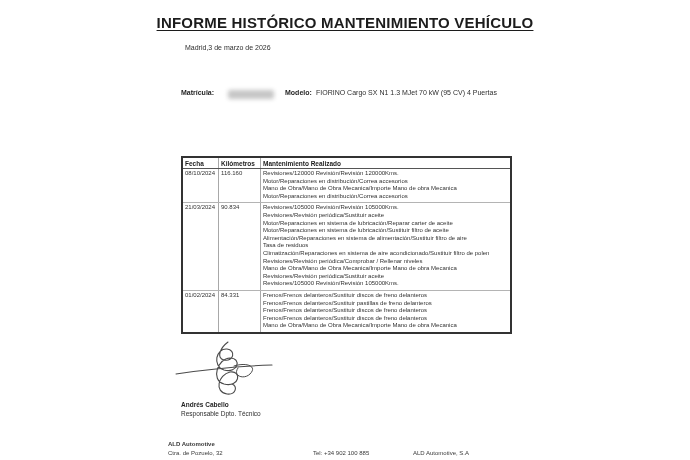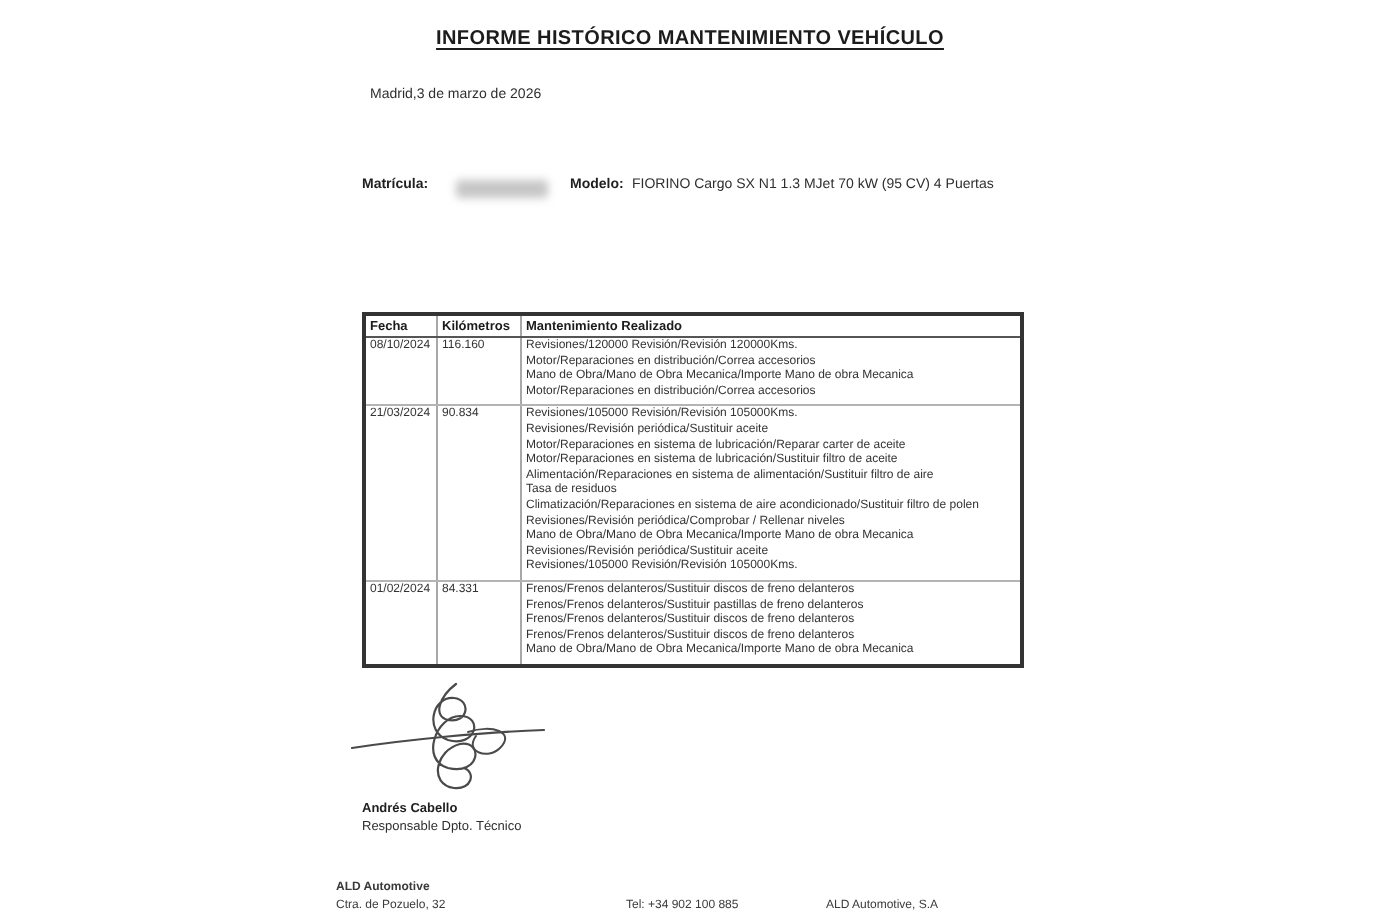--- a/index.html
+++ b/index.html
@@ -3,21 +3,21 @@
 <meta charset="utf-8">
 <style>
   html,body{margin:0;padding:0;background:#ffffff;}
   #page{
     position:relative;width:690px;height:460px;background:#ffffff;overflow:hidden;
     font-family:"Liberation Sans",sans-serif;color:#2b2b2b;
   }
   .abs{position:absolute;}
   #doc-title{
     top:14px;left:0;width:690px;text-align:center;
-    font-size:10px;font-weight:bold;letter-spacing:.2px;color:#1c1c1c;
+    font-size:15px;font-weight:bold;letter-spacing:.2px;color:#1c1c1c;
     text-decoration:underline;text-underline-offset:2px;
   }
   #date-line{top:44px;left:185px;font-size:7px;color:#2e2e2e;}
   .lbl{font-size:7px;font-weight:bold;color:#1f1f1f;}
   .val{font-size:7px;color:#2e2e2e;}
   #matricula-label{top:89px;left:181px;}
   #plate-redacted{
     top:90px;left:228px;width:46px;height:9px;border-radius:2px;
     background:#c6c6c6;filter:blur(2px);
   }

